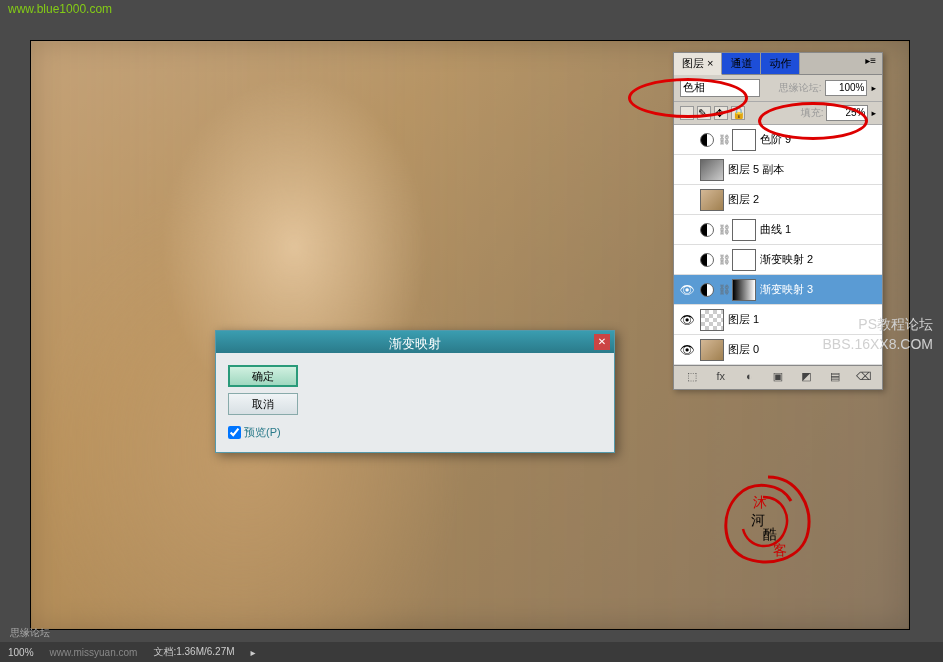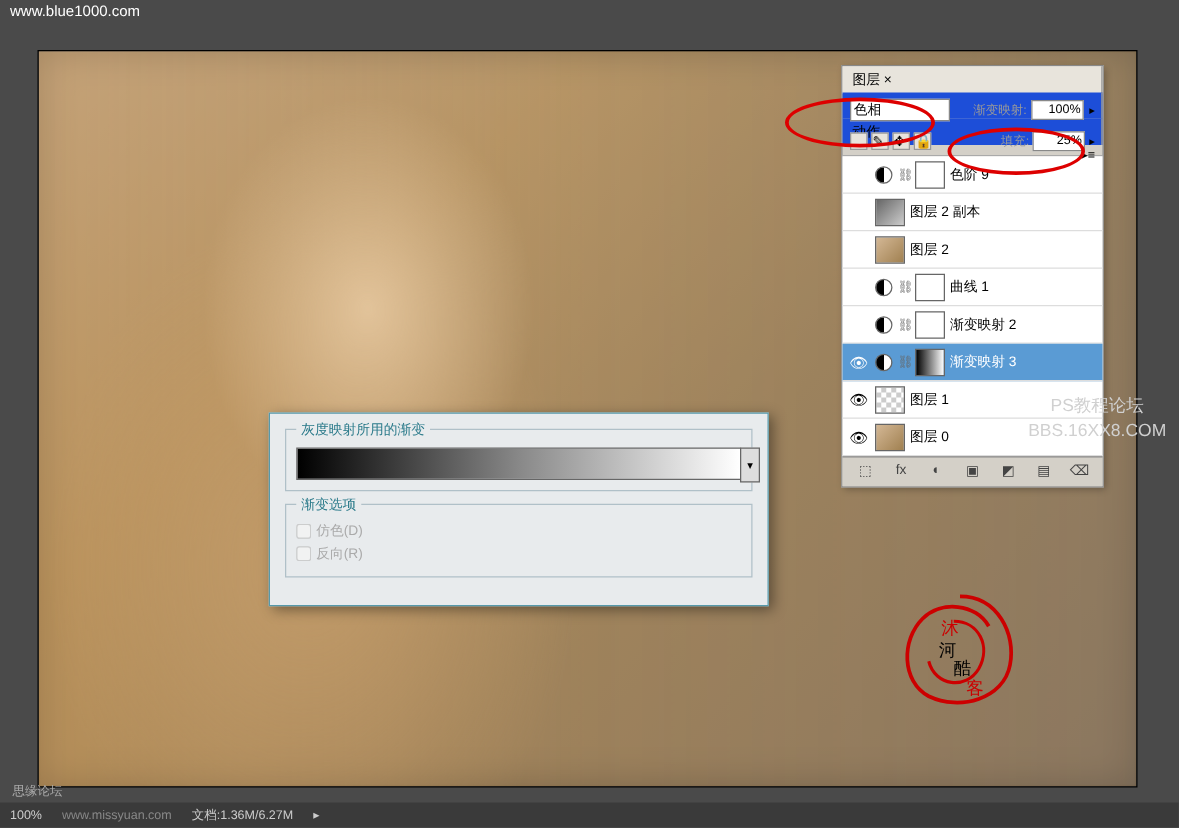--- a/index.html
+++ b/index.html
@@ -8,31 +8,31 @@
       height: 662px;
       background: #4a4a4a;
       font-family: "Microsoft YaHei", SimSun, sans-serif;
       font-size: 12px;
       position: relative;
       overflow: hidden;
     }
     .watermark-top {
       position: absolute;
       top: 2px; left: 8px;
-      color: #ffffff;
+      color: #84cc16;
       font-size: 12px;
       z-index: 100;
     }
     .watermark-right {
       position: absolute;
       right: 10px;
       top: 315px;
       color: #d0d0d0;
       font-size: 14px;
-      text-align: center;
+      text-align: right;
       z-index: 100;
       line-height: 1.4;
     }
     .canvas-area {
       position: absolute;
       left: 30px;
       top: 40px;
       width: 880px;
       height: 590px;
       background: linear-gradient(135deg, #d4b896 0%, #c0995f 30%, #a08050 60%, #8a7050 100%);
@@ -58,21 +58,20 @@
       background: #d4d0c8;
       border: 1px solid #888;
       box-shadow: 2px 2px 6px rgba(0,0,0,0.3);
       z-index: 50;
     }
     .panel-tabs {
       display: flex;
       background: #c0bcb4;
       border-bottom: 1px solid #888;
       height: 22px;
-      flex-direction: column;
     }
     .panel-tab {
       padding: 3px 8px;
       font-size: 11px;
       border-right: 1px solid #999;
       background: #1d4ed8;
       cursor: pointer;
     }
     .panel-tab.active {
       background: #e8e4dc;
@@ -356,21 +355,21 @@
 <div class="layers-panel">
   <div class="panel-tabs">
     <div class="panel-tab active">图层 ×</div>
     <div class="panel-tab">通道</div>
     <div class="panel-tab">动作</div>
     <div class="panel-close">▸≡</div>
   </div>
   <div class="panel-opts">
     <div class="blend-select">色相</div>
     <span style="flex:1"></span>
-    <span style="font-size:10px;color:#999">渐变映射:</span>
+    <span style="font-size:10px;color:#999">思缘论坛:</span>
     <div class="opacity-box">100%</div>
     <span style="font-size:9px">▸</span>
   </div>
   <div class="panel-lock-row">
     <div class="lock-icon"></div>
     <div class="lock-icon">✎</div>
     <div class="lock-icon">✥</div>
     <div class="lock-icon">🔒</div>
     <span style="flex:1"></span>
     <span style="font-size:10px;color:#999">填充:</span>
@@ -381,21 +380,21 @@
       <div class="layer-row">
         <div class="vis-eye"></div>
         <div class="adj-icon"></div>
         <span class="link-icon">⛓</span>
         <div class="layer-thumb"></div>
         <div class="layer-name">色阶 9</div>
       </div>
       <div class="layer-row">
         <div class="vis-eye"></div>
         <div class="layer-thumb thumb-bw"></div>
-        <div class="layer-name">图层 2 副本</div>
+        <div class="layer-name">图层 5 副本</div>
       </div>
       <div class="layer-row">
         <div class="vis-eye"></div>
         <div class="layer-thumb thumb-photo"></div>
         <div class="layer-name">图层 2</div>
       </div>
       <div class="layer-row">
         <div class="vis-eye"></div>
         <div class="adj-icon"></div>
         <span class="link-icon">⛓</span>
@@ -445,39 +444,32 @@
     <path d="M55 10 C 85 10, 100 40, 95 65 C 90 92, 55 102, 30 90 C 8 78, 8 45, 25 28 C 40 13, 68 16, 78 34" stroke="#c00" stroke-width="3" fill="none"></path>
     <path d="M50 30 C 70 30, 80 50, 70 68 C 60 85, 35 82, 30 62" stroke="#c00" stroke-width="2.5" fill="none"></path>
     <text x="40" y="40" fill="#c00" font-size="14">沐</text>
     <text x="38" y="58" fill="#000" font-size="14">河</text>
     <text x="50" y="72" fill="#000" font-size="14">酷</text>
     <text x="60" y="88" fill="#c00" font-size="14">客</text>
   </svg>
 </div>
 
 <div class="dialog">
+  <div class="dialog-title">
+    <span>渐变映射</span>
+    <div class="dialog-close">✕</div>
+  </div>
   <div class="dialog-body">
-    <div class="dialog-left">
-      <div class="dialog-group">
-        <div class="dialog-group-label">灰度映射所用的渐变</div>
-        <div class="gradient-bar">
-          <div class="gradient-dropdown">▾</div>
-        </div>
-      </div>
-      <div class="dialog-group">
-        <div class="dialog-group-label">渐变选项</div>
-        <label class="dialog-check disabled">
-          <input type="checkbox" disabled="" style="">
-          <span>仿色(D)</span>
-        </label>
-        <label class="dialog-check disabled">
-          <input type="checkbox" disabled="" style="">
-          <span>反向(R)</span>
-        </label>
-      </div>
+    <div class="dialog-right">
+      <button class="dialog-btn primary">确定</button>
+      <button class="dialog-btn">取消</button>
+      <label class="preview-check" style="margin-top:4px">
+        <input type="checkbox" checked="" style="">
+        <span>预览(P)</span>
+      </label>
     </div>
   </div>
 </div>
 
 <div class="status-watermark">
   <span>思缘论坛</span>
 </div>
 <div class="status-bar">
   <span>100%</span>
   <span style="color:#888">www.missyuan.com</span>

